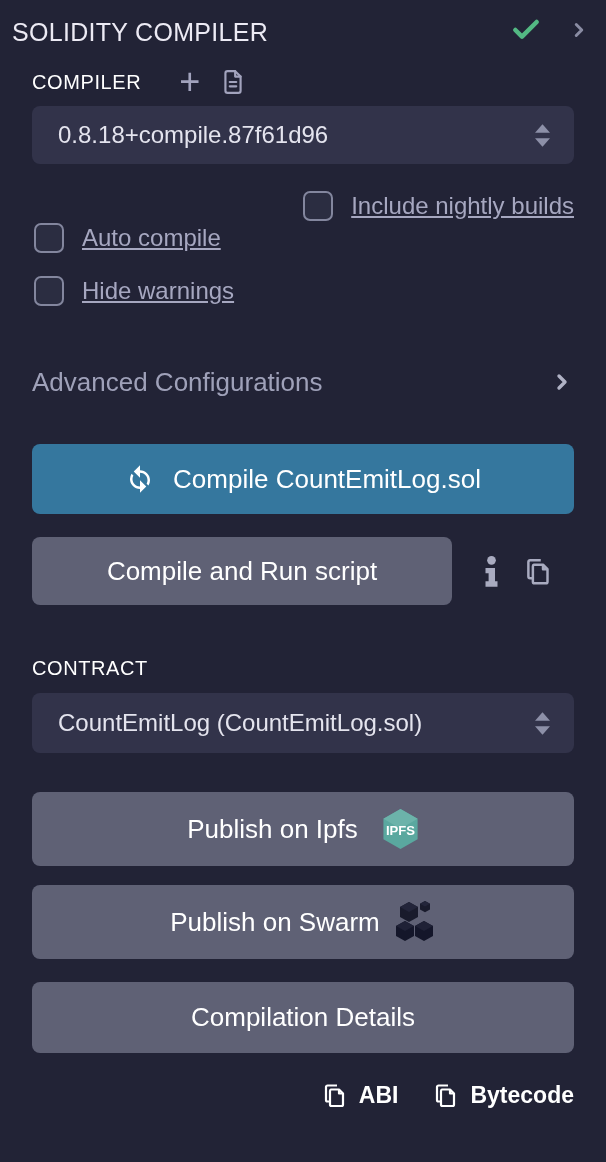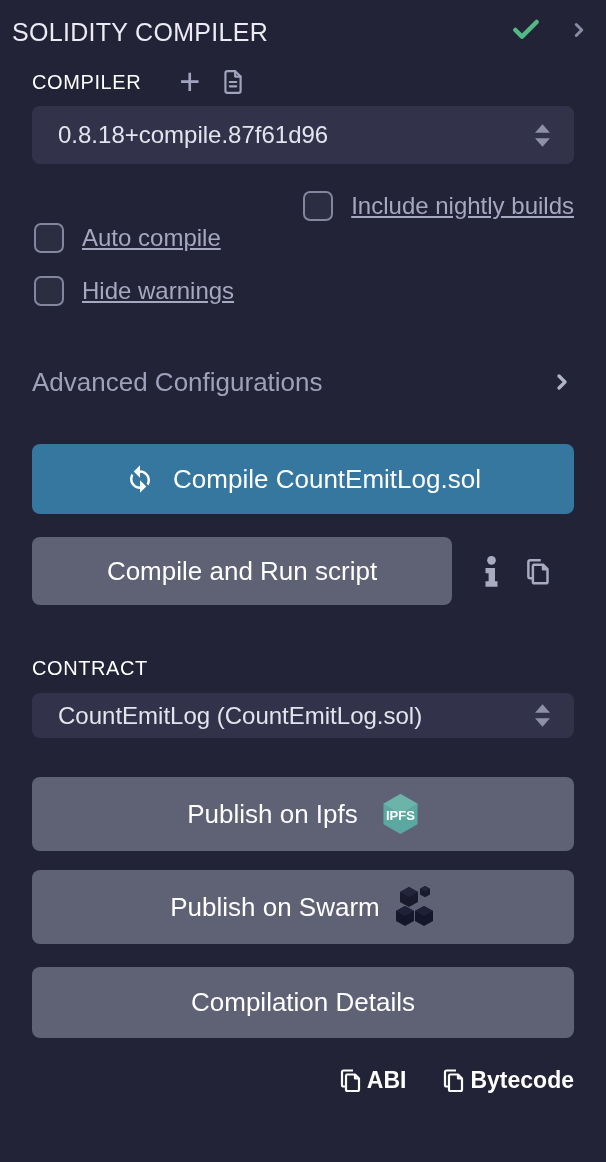--- a/index.html
+++ b/index.html
@@ -23,21 +23,21 @@
   .compiler-row { margin-top:16px; display:flex; align-items:center; height:32px; }
   .section-label { font-size:20px; color:#ffffff; letter-spacing:0.6px; }
   .plus-icon { margin-left:38px; font-size:36px; font-weight:300; color:#a2a3bd; line-height:28px; cursor:pointer; }
   .file-icon { margin-left:20px; display:flex; cursor:pointer; }
 
   
   .select {
     margin-top:8px; height:58px; background:#32334a; border-radius:8px;
     display:flex; align-items:center; padding:0 24px 0 26px; cursor:pointer;
   }
-  .select.contract-select { margin-top:12px; height:45px; }
+  .select.contract-select { margin-top:12px; height:60px; }
   .select-text { flex:1; font-size:24px; color:#e4e4ee; }
   .select-arrows { display:flex; flex-direction:column; gap:5px; align-items:center; }
 
   
   .chk-row { display:flex; align-items:center; gap:18px; height:32px; }
   .chk-row.right { justify-content:flex-end; margin-top:26px; }
   .chk-row.left1 { margin-left:2px; }
   .chk-row.left2 { margin-top:21px; margin-left:2px; }
   .checkbox {
     width:30px; height:30px; border:2px solid #83869e; border-radius:7px;
@@ -64,21 +64,21 @@
   .copy-btn { margin-left:26px; }
 
   .contract-label-row { margin-top:50px; height:26px; display:flex; align-items:center; }
 
   .btn-ipfs { margin-top:39px; height:74px; gap:24px; }
   .btn-swarm { margin-top:19px; height:74px; gap:14px; }
   .btn-details { margin-top:23px; height:71px; }
 
   
   .footer { margin-top:26px; display:flex; justify-content:flex-end; align-items:center; gap:36px; height:32px; }
-  .footer-item { display:flex; align-items:center; gap:4px; background:none; border:none; cursor:pointer; }
+  .footer-item { display:flex; align-items:center; gap:12px; background:none; border:none; cursor:pointer; }
   .footer-label { color:#ffffff; font-size:23px; font-weight:600; font-family:"Liberation Sans", sans-serif; }
 </style>
 </head>
 <body>
 
 <div class="panel">
 
   <div class="header">
     <div class="title">SOLIDITY COMPILER</div>
     <div class="header-icons">

